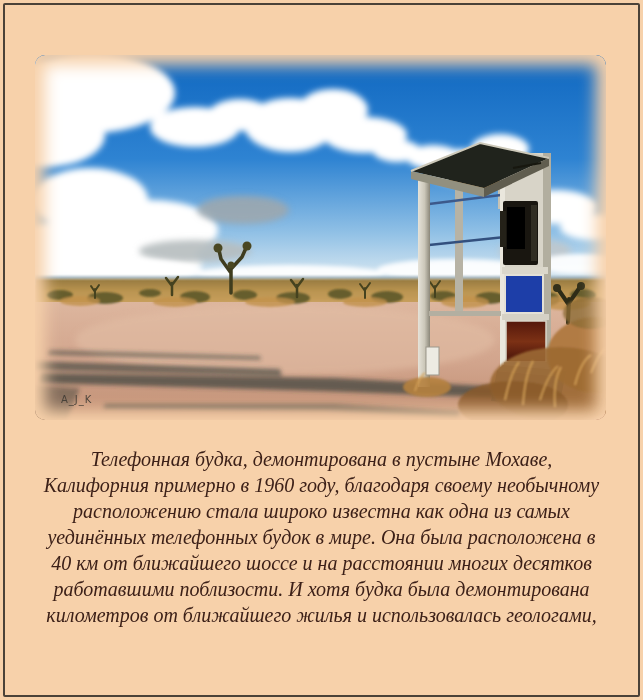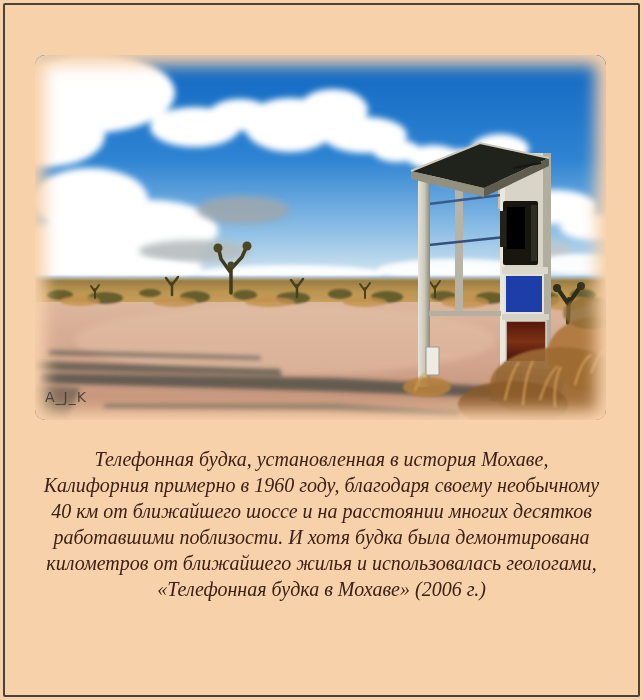--- a/index.html
+++ b/index.html
@@ -15,22 +15,22 @@
   .photo{
     position:absolute;left:35px;top:55px;width:571px;height:365px;
     border-radius:10px;overflow:hidden;
   }
   .photo svg{display:block}
   .feather{
     position:absolute;inset:0;border-radius:10px;pointer-events:none;
     box-shadow:inset 0 0 16px 10px var(--page-bg,#f7d1aa);
   }
   .watermark{
-    position:absolute;left:10px;bottom:15px;
-    font-family:"DejaVu Sans",sans-serif;font-size:14px;letter-spacing:1px;
+    position:absolute;left:26px;bottom:15px;
+    font-family:"DejaVu Sans",sans-serif;font-size:10px;letter-spacing:1px;
     color:#3e3a33;opacity:.88;z-index:3;
   }
   .caption{
     position:absolute;left:12px;right:12px;top:446px;text-align:center;
     color:var(--caption-color,#3c2018);z-index:4;
   }
   .cap-line{
     margin:0;font-style:italic;font-weight:500;
     font-size:20px;line-height:26px;white-space:nowrap;
   }
@@ -218,20 +218,21 @@
           <path d="M380 336 q4 -14 10 -18"></path>
         </g>
       </g>
     </svg>
 
     <div class="watermark">A_J_K</div>
     <div class="feather"></div>
   </div>
 
   <div class="caption">
-    <p class="cap-line">Телефонная будка, установленная в история Мохаве,</p>
+    <p class="cap-line">Телефонная будка, демонтирована в пустыне Мохаве,</p>
     <p class="cap-line">Калифорния примерно в 1960 году, благодаря своему необычному</p>
+    <p class="cap-line">расположению стала широко известна как одна из самых</p>
+    <p class="cap-line">уединённых телефонных будок в мире. Она была расположена в</p>
     <p class="cap-line">40 км от ближайшего шоссе и на расстоянии многих десятков</p>
     <p class="cap-line">работавшими поблизости. И хотя будка была демонтирована</p>
     <p class="cap-line">километров от ближайшего жилья и использовалась геологами,</p>
-    <p class="cap-line">«Телефонная будка в Мохаве» (2006 г.)</p>
   </div>
 </div>
 
 </body></html>

